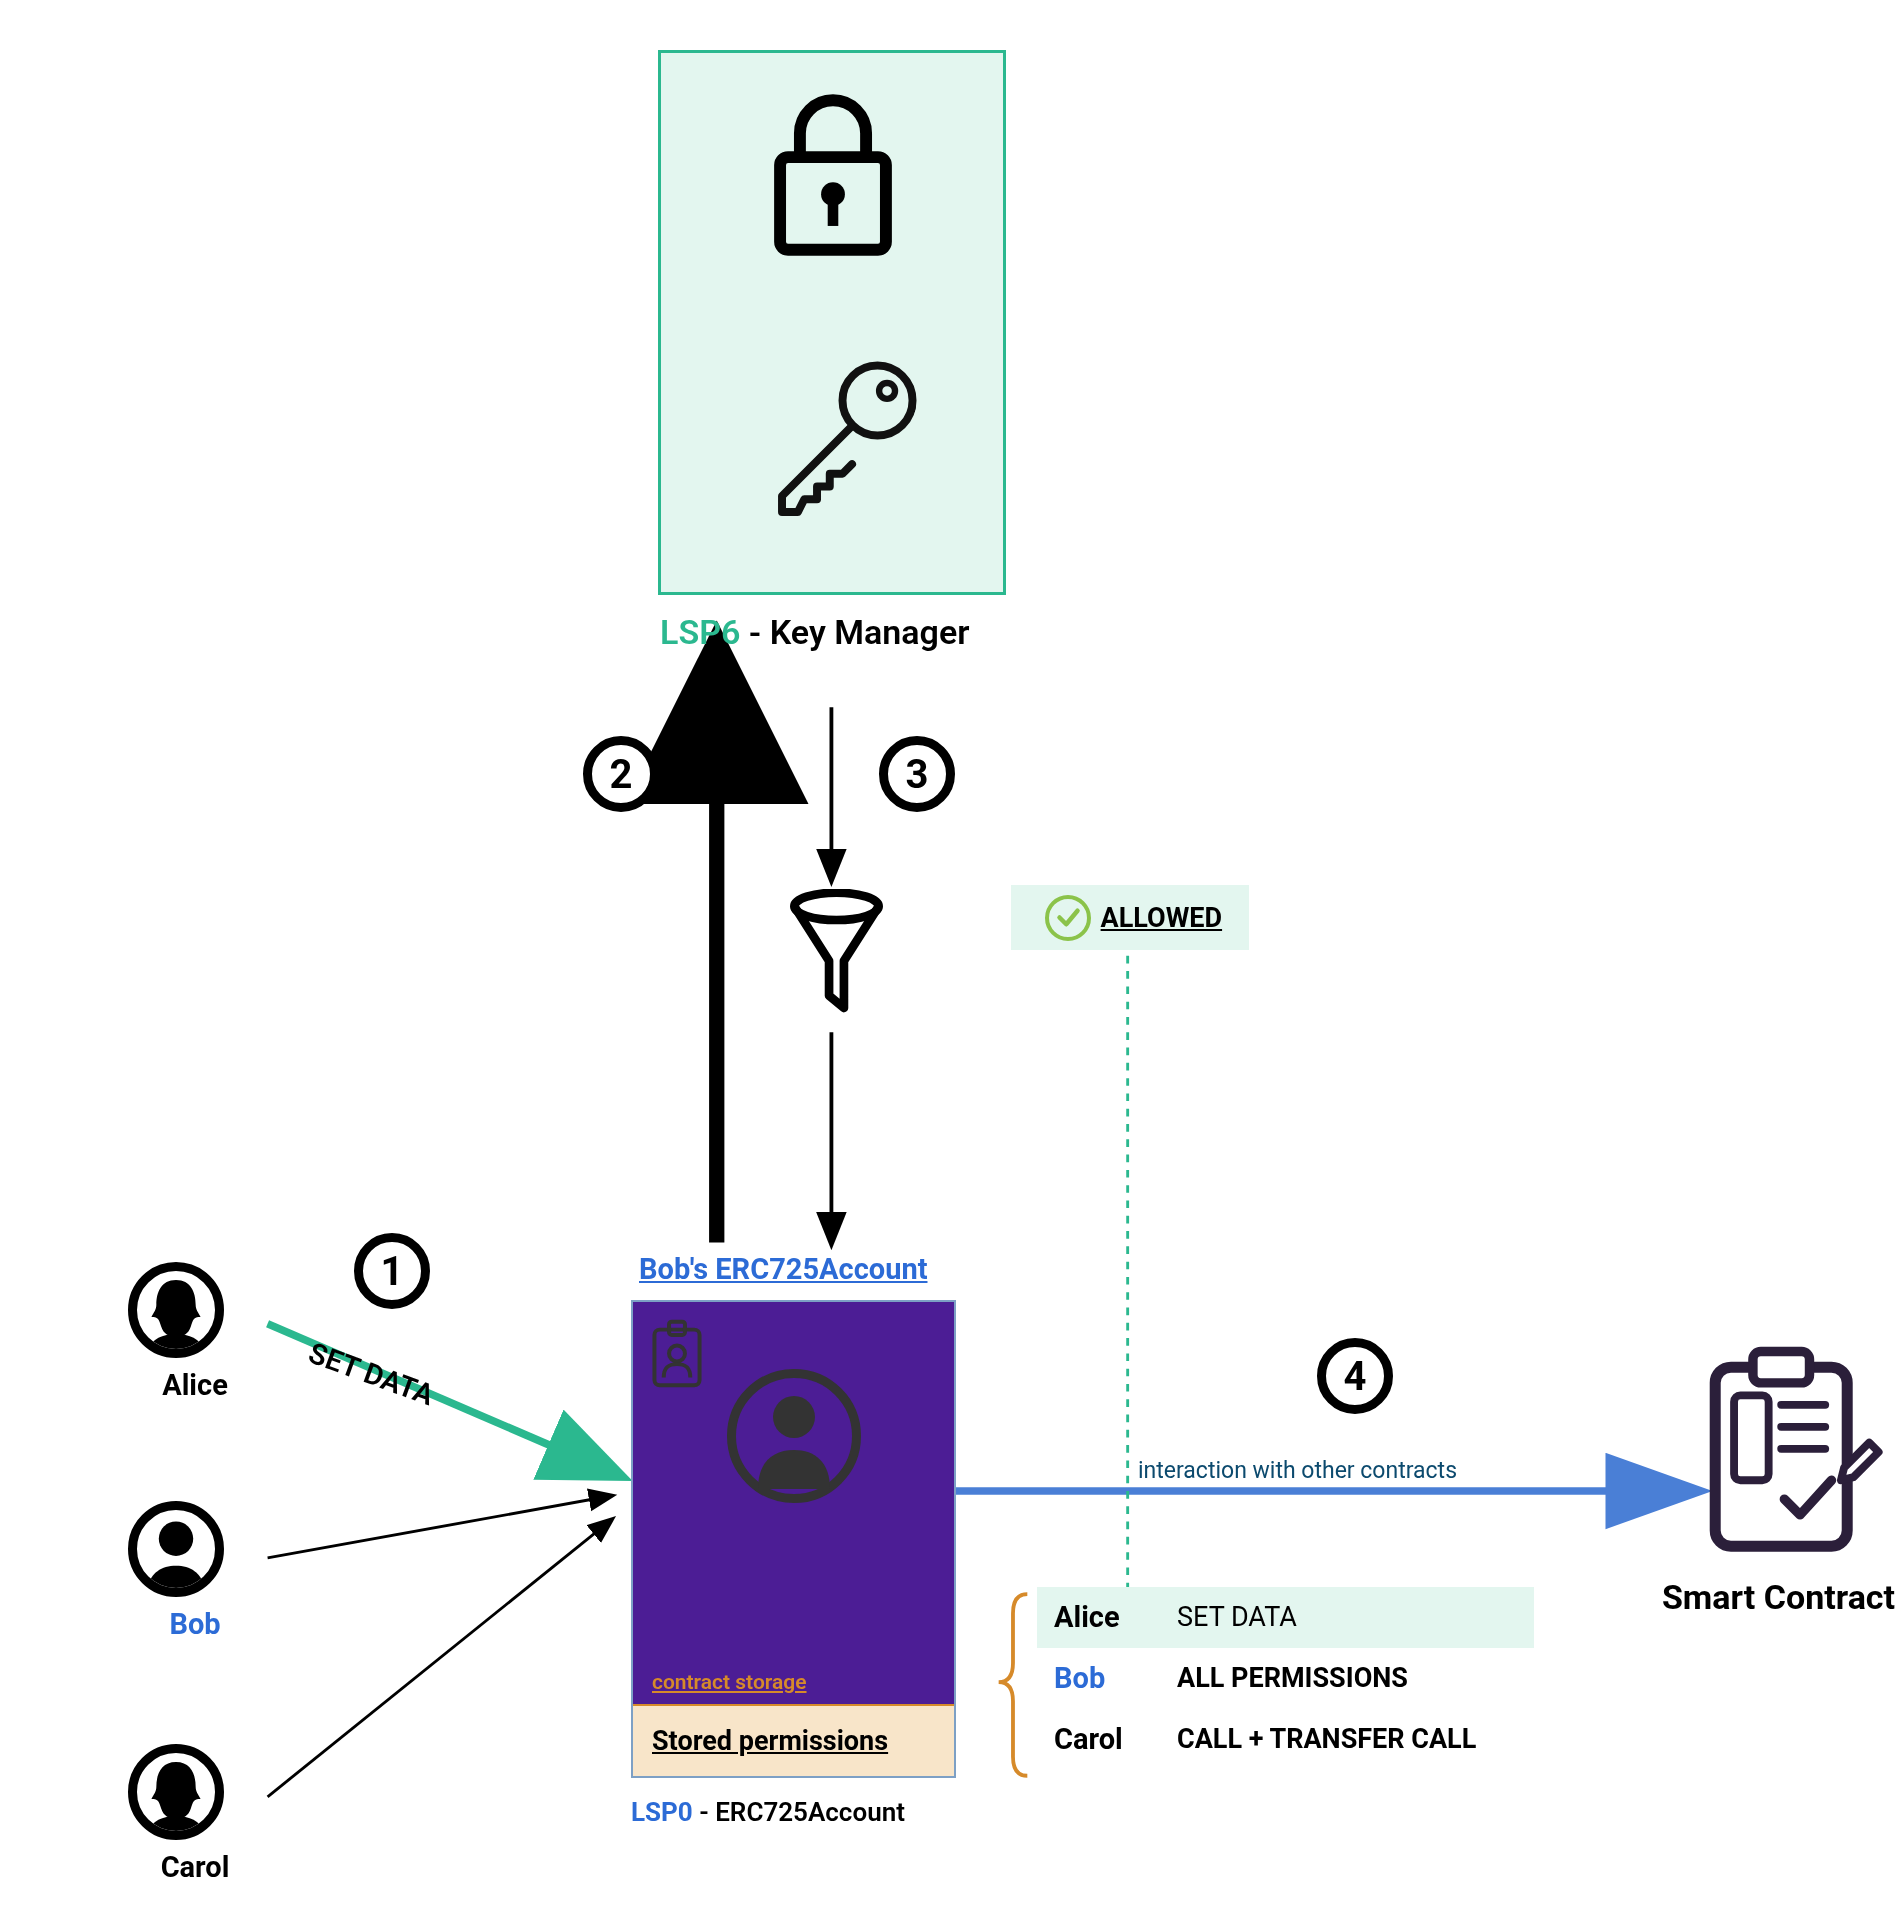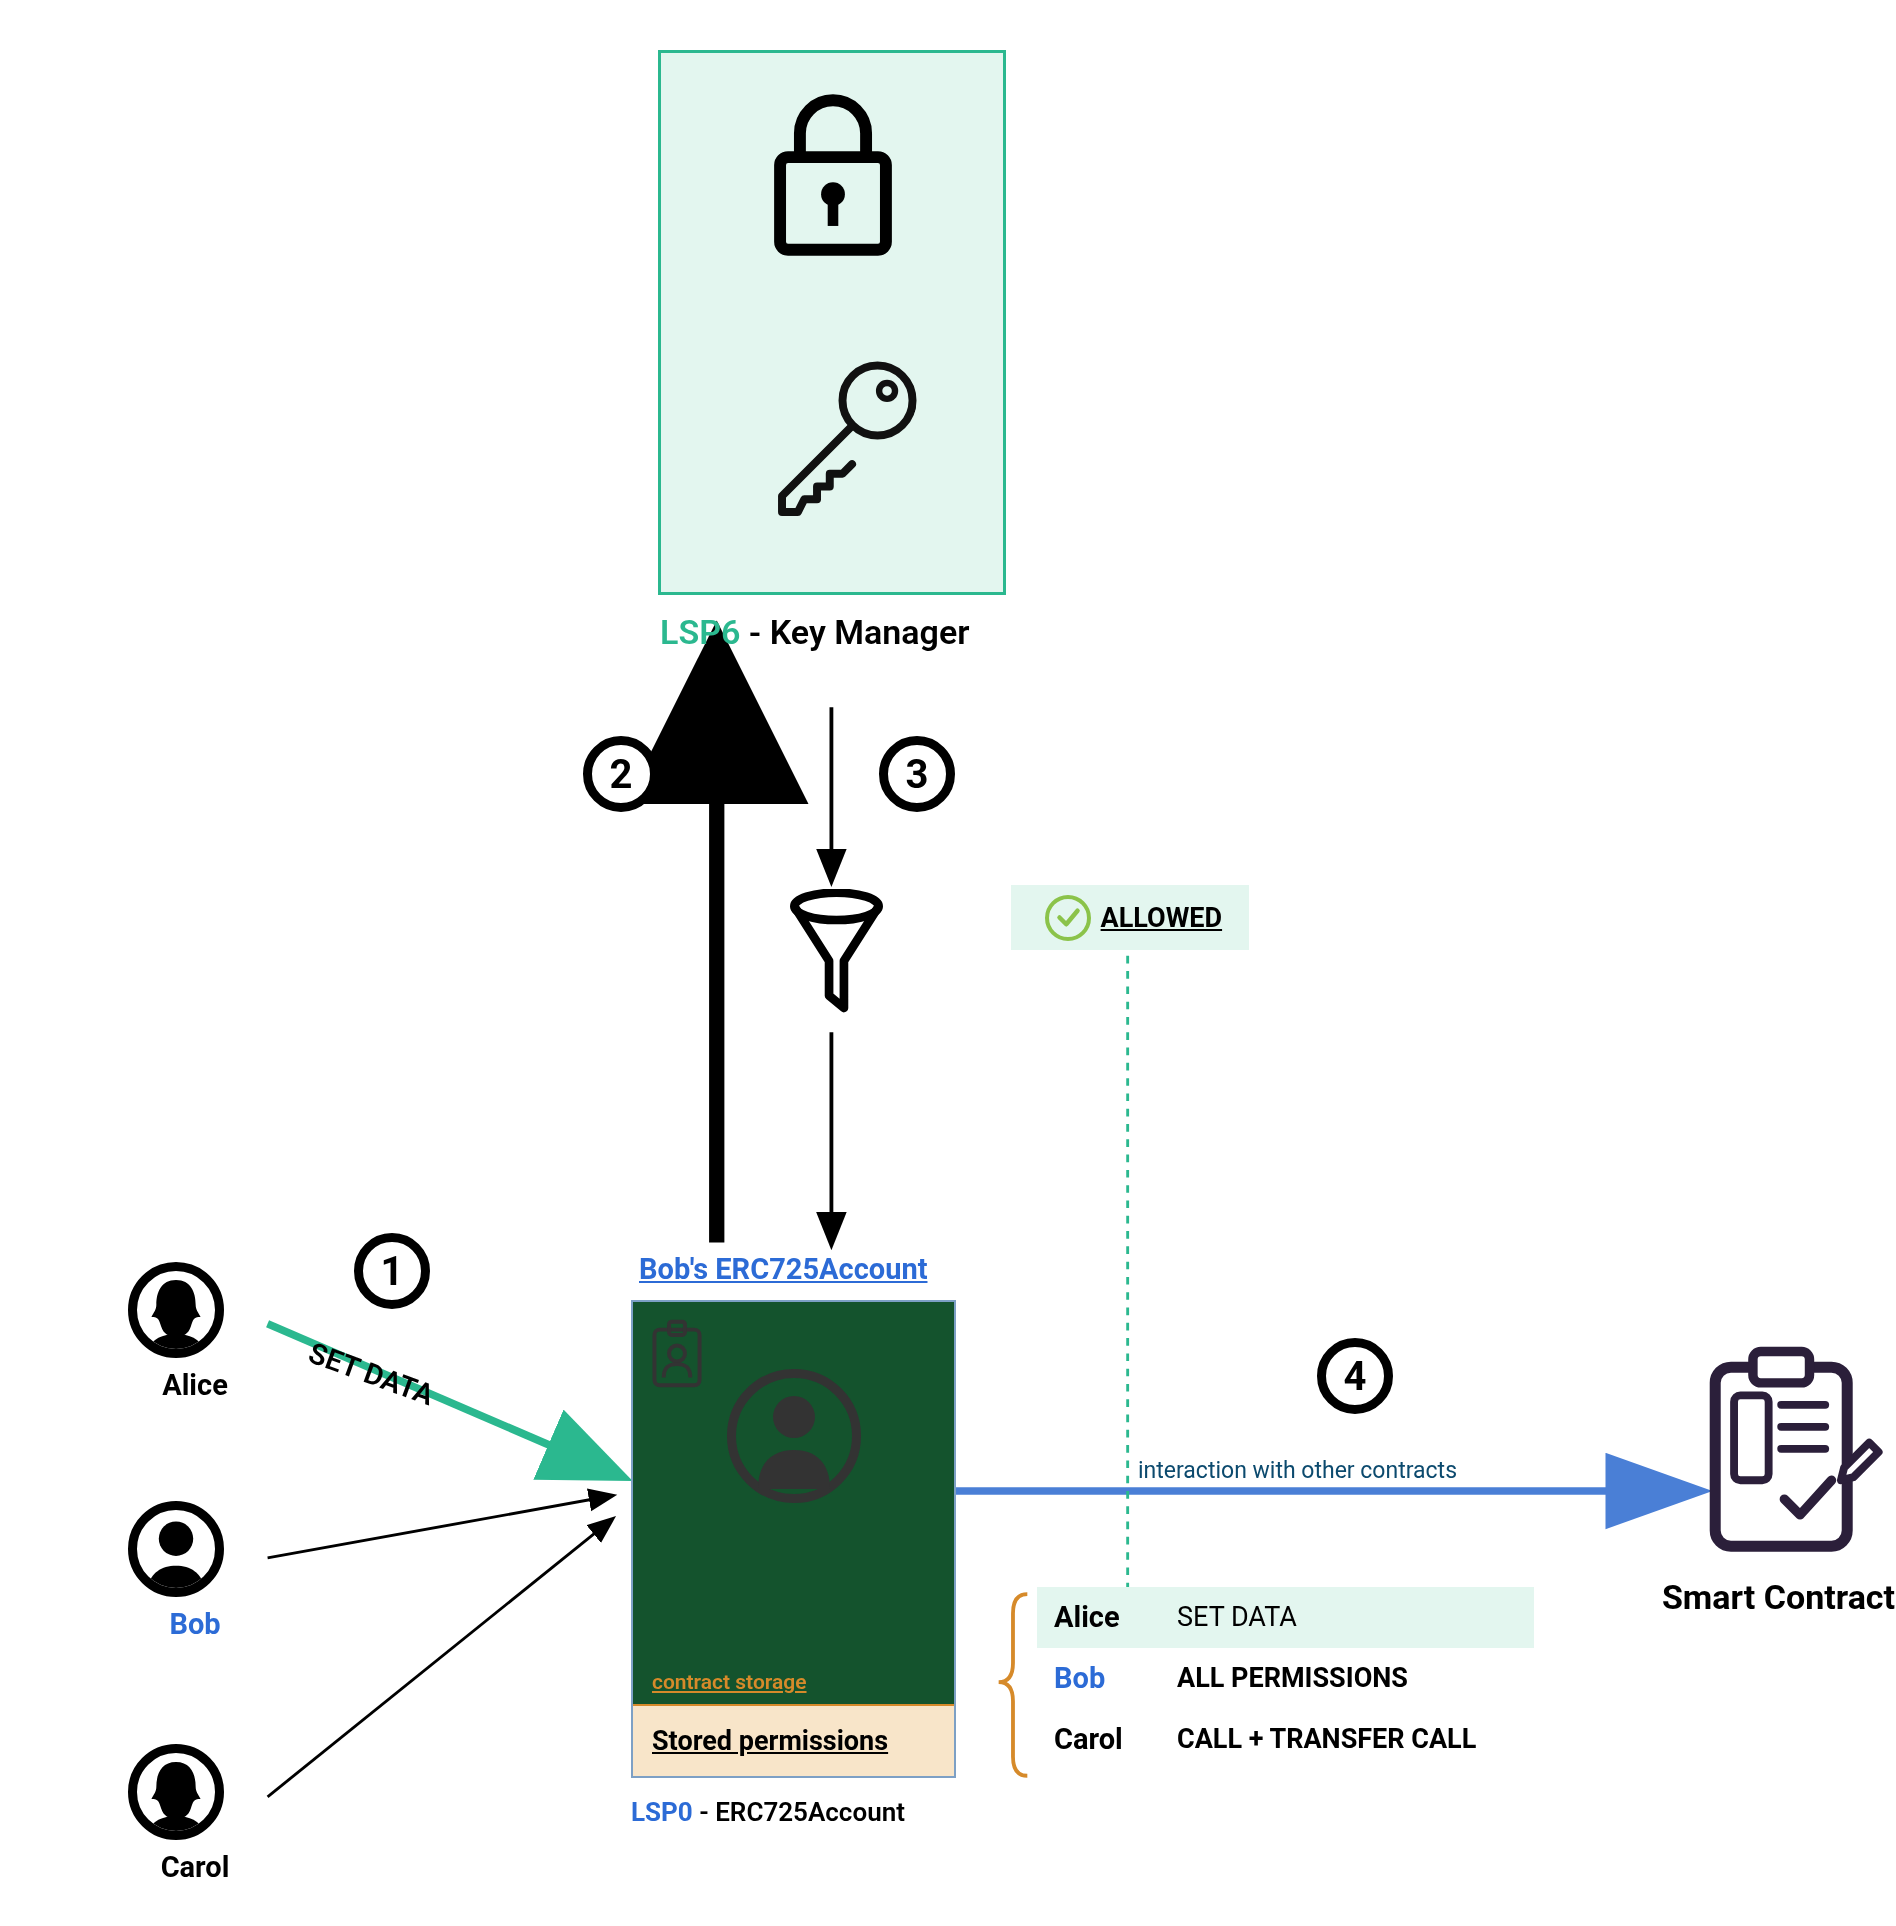--- a/index.html
+++ b/index.html
@@ -49,21 +49,21 @@
     overflow: hidden;
   }
   .avatar-circle svg { transform: translateY(5.7px); }
   .user-label { font-size: 29px; font-weight: 700; text-align: center; }
   .user-label.blue { color: #2c6bd6; }
   .set-data-label { font-size: 29px; font-weight: 600; transform: rotate(20deg); }
   .account-label { color: #2c6bd6; font-size: 29px; font-weight: 700; text-decoration: underline; }
   .account-card {
     width: 325px; height: 478px;
     border: 2.9px solid #7da0c5;
-    background: #14532d;
+    background: #4c1d95;
     display: flex; flex-direction: column;
   }
   .account-card .top { flex: 1; position: relative; }
   .account-card .storage-label {
     color: #d68a2a; font-weight: 600; text-decoration: underline; font-size: 21px;
     padding: 0 19px 9.6px;
   }
   .account-card .bottom {
     background: #f8e5c9;
     border-top: 2.9px solid #d68a2a;

